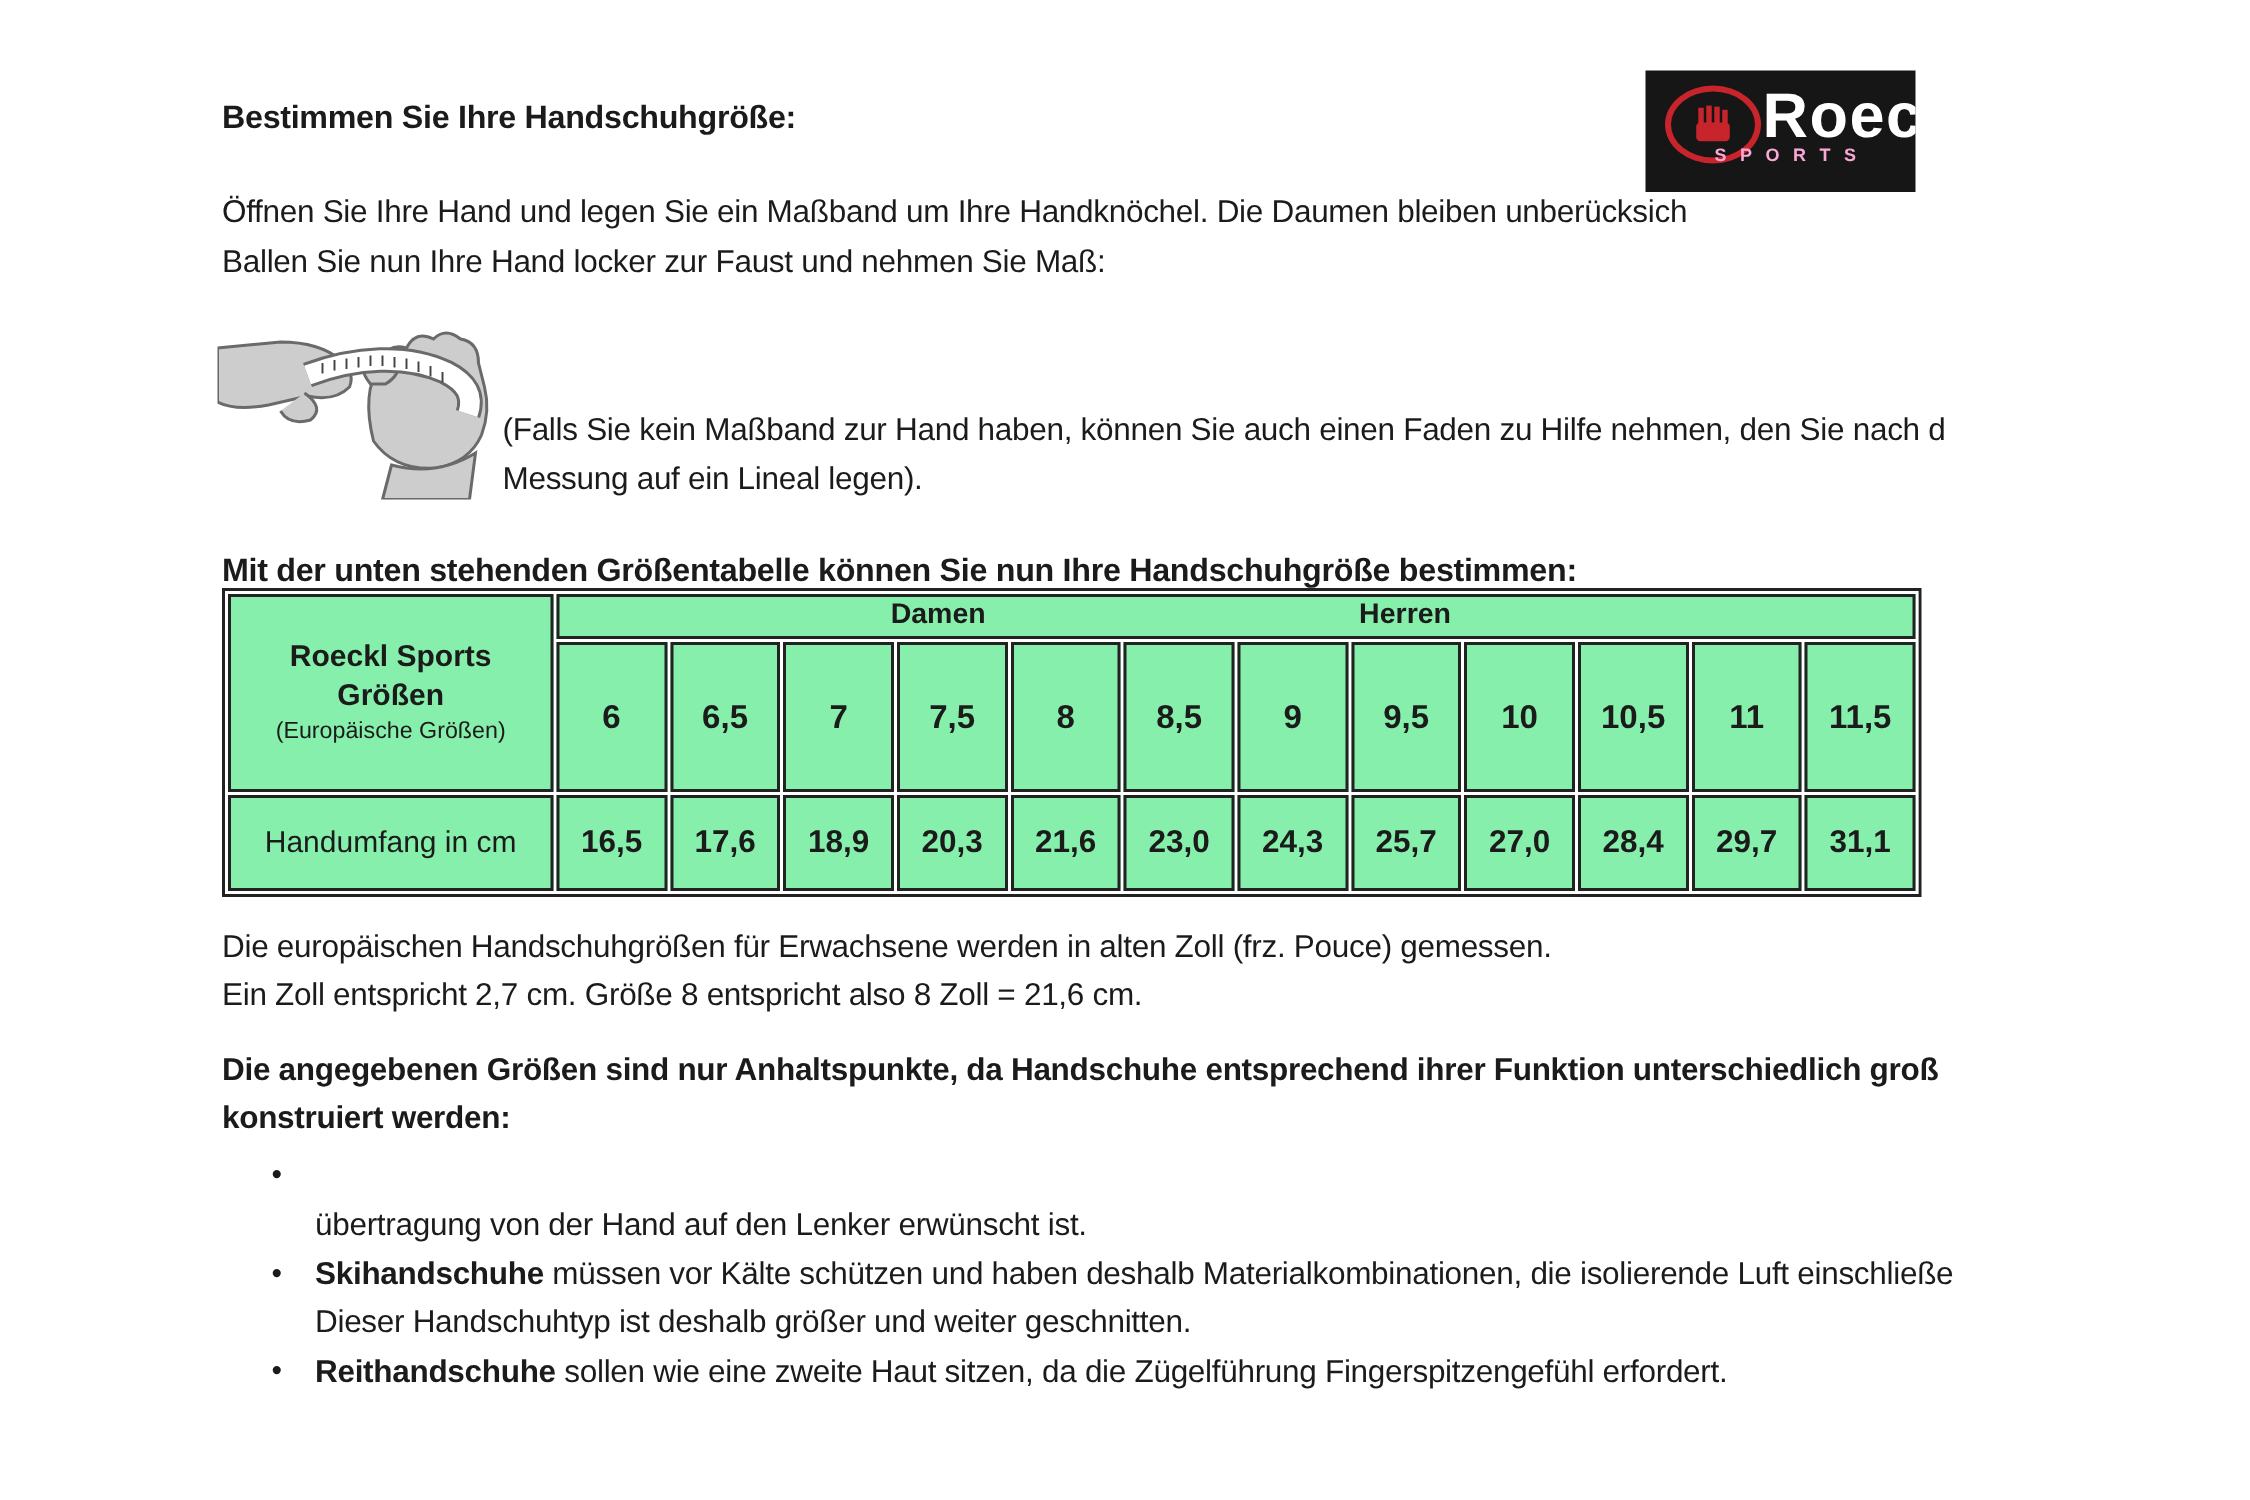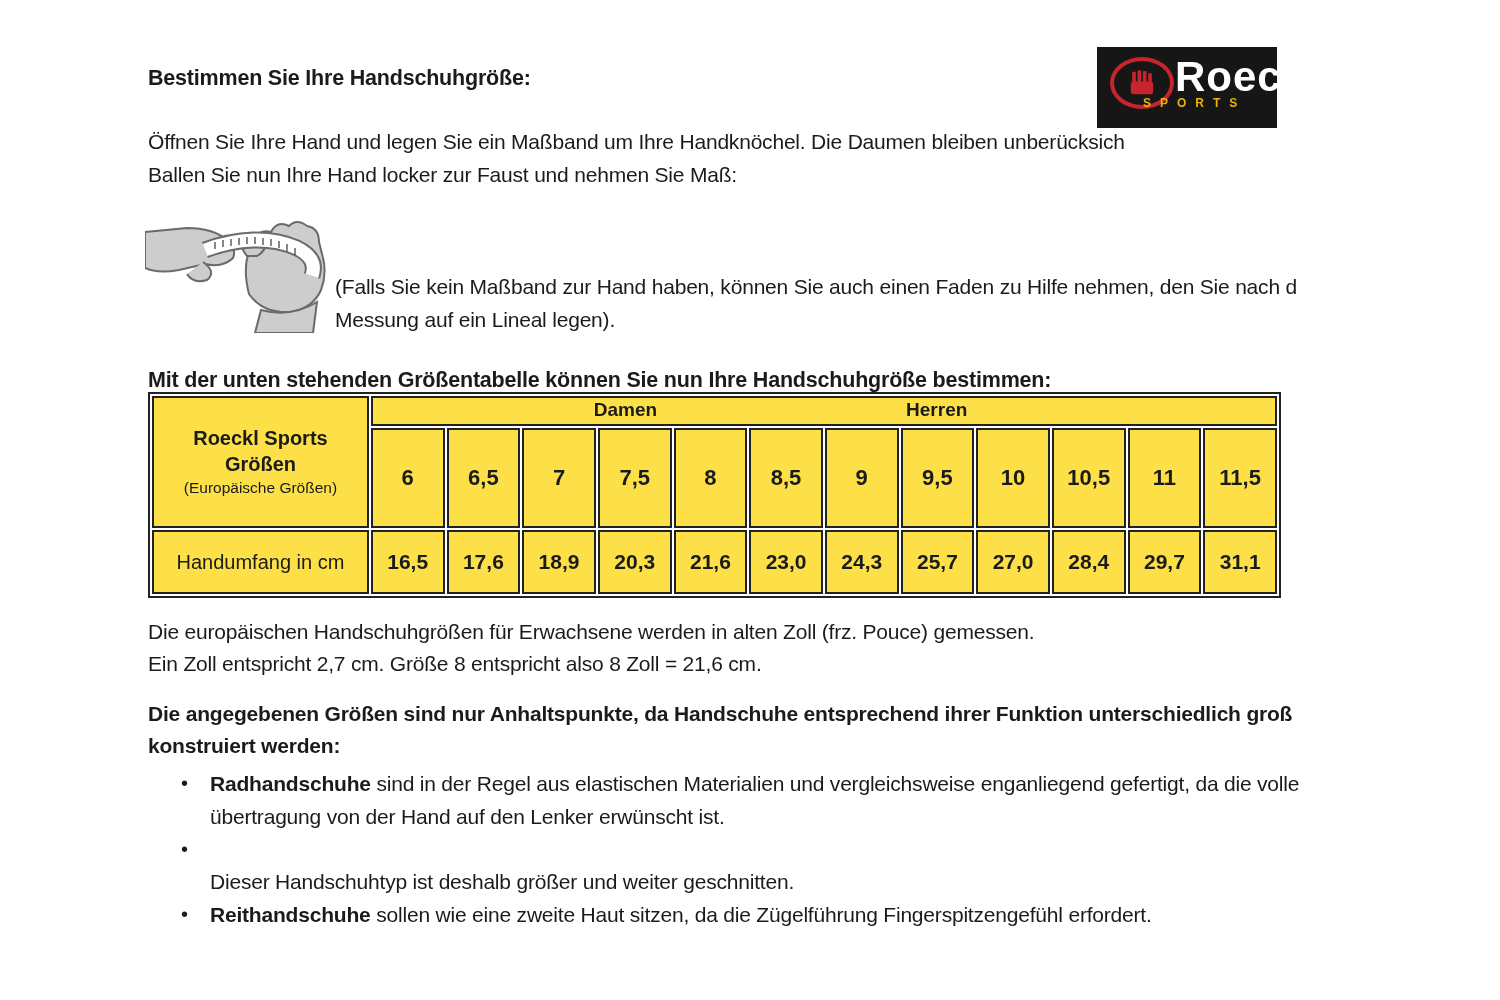--- a/index.html
+++ b/index.html
@@ -10,29 +10,29 @@
   .abs{position:absolute;}
   .line{white-space:nowrap;}
   .b{font-weight:bold;}
   .body-txt{font-size:21px;letter-spacing:-0.2px;}
   .heading{font-size:21.5px;font-weight:bold;letter-spacing:-0.2px;}
 
   
   .logo{left:1097px;top:47px;width:180px;height:81px;background:#161616;overflow:hidden;}
   .logo-ellipse{position:absolute;left:13px;top:10px;width:56px;height:44px;border:4px solid #c8242b;border-radius:50%;display:flex;align-items:center;justify-content:center;}
   .logo-brand{position:absolute;left:78px;top:6px;color:#ffffff;font-weight:bold;font-size:42px;letter-spacing:1px;white-space:nowrap;}
-  .logo-sub{position:absolute;left:46px;top:49px;color:#eab308;font-weight:bold;font-size:12px;letter-spacing:9px;white-space:nowrap;}
+  .logo-sub{position:absolute;left:46px;top:49px;color:#f9a8d4;font-weight:bold;font-size:12px;letter-spacing:9px;white-space:nowrap;}
 
   
   .hand-fig{left:145px;top:198px;width:190px;height:135px;}
 
   
   .table-wrap{left:148px;top:392px;width:1129px;overflow:hidden;border:2px solid #222;}
   table.sizes{border-collapse:separate;border-spacing:2px;background:#ffffff;table-layout:fixed;}
-  table.sizes td{border:2px solid #222;background:#fde047;text-align:center;vertical-align:middle;padding:0;}
+  table.sizes td{border:2px solid #222;background:#86efac;text-align:center;vertical-align:middle;padding:0;}
   td.groups{position:relative;height:26px;}
   .g{position:absolute;top:1px;font-weight:bold;font-size:19px;transform:translateX(-50%);}
   .g1{left:28%;}
   .g2{left:62.5%;}
   tr.r-sizes td{height:96px;font-weight:bold;font-size:22px;}
   tr.r-vals td{height:60px;font-weight:bold;font-size:21px;}
   td.corner{vertical-align:middle;}
   .corner .c1{font-weight:bold;font-size:20px;line-height:26px;}
   .corner .c3{font-size:15.5px;line-height:22px;}
   td.rowlabel{font-weight:normal !important;font-size:20px !important;letter-spacing:0;}
@@ -161,22 +161,22 @@
       </table>
   </div>
 
   <div class="abs body-txt line" style="left:148px;top:620px;">Die europäischen Handschuhgrößen für Erwachsene werden in alten Zoll (frz. Pouce) gemessen.</div>
   <div class="abs body-txt line" style="left:148px;top:652px;">Ein Zoll entspricht 2,7 cm. Größe 8 entspricht also 8 Zoll = 21,6 cm.</div>
 
   <div class="abs body-txt b line" style="left:148px;top:702px;">Die angegebenen Größen sind nur Anhaltspunkte, da Handschuhe entsprechend ihrer Funktion unterschiedlich groß</div>
   <div class="abs body-txt b line" style="left:148px;top:734px;">konstruiert werden:</div>
 
   <div class="abs body-txt bullet-dot" style="left:181px;top:772px;">•</div>
-  <div class="abs body-txt line" style="left:210px;top:772px;"><span class="b">Radhandschuhe</span><span> sind in der Regel aus elastischen Materialien und vergleichsweise enganliegend gefertigt, da die volle</span></div>
   <div class="abs body-txt line" style="left:210px;top:805px;">übertragung von der Hand auf den Lenker erwünscht ist.</div>
 
   <div class="abs body-txt bullet-dot" style="left:181px;top:838px;">•</div>
+  <div class="abs body-txt line" style="left:210px;top:838px;"><span class="b">Skihandschuhe</span><span> müssen vor Kälte schützen und haben deshalb Materialkombinationen, die isolierende Luft einschließe</span></div>
   <div class="abs body-txt line" style="left:210px;top:870px;">Dieser Handschuhtyp ist deshalb größer und weiter geschnitten.</div>
 
   <div class="abs body-txt bullet-dot" style="left:181px;top:903px;">•</div>
   <div class="abs body-txt line" style="left:210px;top:903px;"><span class="b">Reithandschuhe</span><span> sollen wie eine zweite Haut sitzen, da die Zügelführung Fingerspitzengefühl erfordert.</span></div>
 
 </div>
 
 </body></html>

